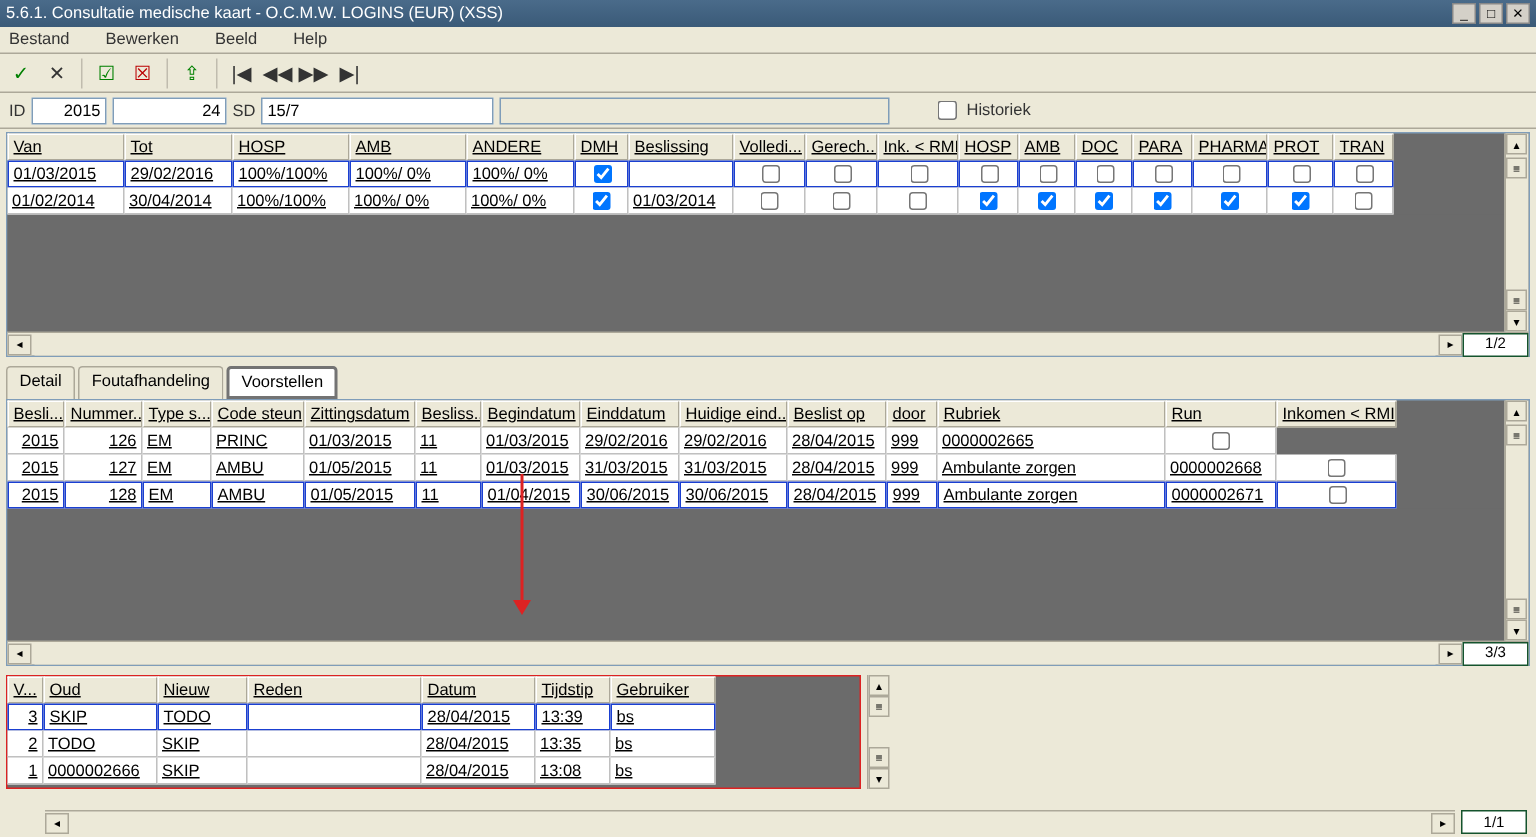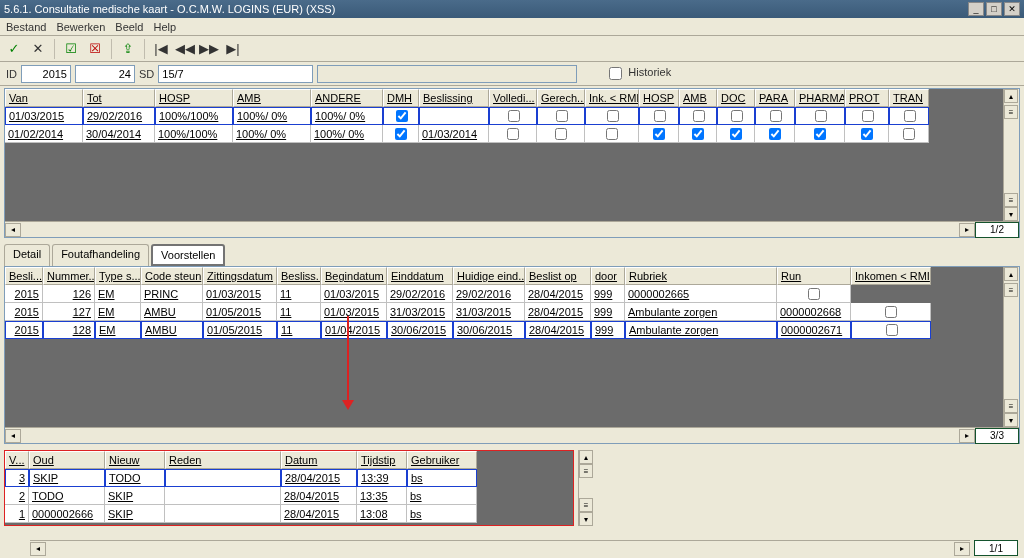--- a/index.html
+++ b/index.html
@@ -23,22 +23,22 @@
     padding: 0 4px;
     font-size: 11px;
     justify-content: space-between;
   }
   .titlebar .buttons { display:flex; gap:2px; }
   .titlebar .buttons span {
     width:16px; height:14px; background:#d4d0c8; border:1px solid #888;
     display:inline-flex; align-items:center; justify-content:center; font-size:9px; color:#000;
   }
   .menubar {
-    height:18px; background:#ece9d8; color:#333; display:flex; gap:10px; padding:2px 6px;
-    border-bottom:1px solid #aca899; font-size:11px;align-items:center;
+    height:18px; background:#ece9d8; color:#333; display:flex; gap:24px; padding:2px 6px;
+    border-bottom:1px solid #aca899; font-size:11px;
   }
   .toolbar {
     height:26px; background:#ece9d8; border-bottom:1px solid #aca899;
     display:flex; align-items:center; padding:0 4px; gap:4px;
   }
   .tbtn {
     width:20px; height:20px; border:1px solid transparent; display:inline-flex;
     align-items:center; justify-content:center; font-size:13px; color:#333;
   }
   .tsep{width:1px; height:20px; background:#c0bcae; margin:0 2px;}
@@ -146,21 +146,21 @@
   <span class="tsep"></span>
   <span class="tbtn">|◀</span>
   <span class="tbtn">◀◀</span>
   <span class="tbtn">▶▶</span>
   <span class="tbtn">▶|</span>
 </div>
 
 <div class="idrow">
   <label>ID</label>
   <input class="txt" style="width: 50px; text-align: right;" value="2015">
-  <input class="txt" style="width: 60px; text-align: right;" value="24">
+  <input class="txt" style="width: 76px; text-align: right;" value="24">
   <label>SD</label>
   <input class="txt" style="width: 155px;" value="15/7">
   <input class="txt ro" style="width: 260px;" readonly="">
   <span style="width:20px"></span>
   <label>
     <input type="checkbox" class="chk" style="">
     <span>Historiek</span>
   </label>
 </div>
 

